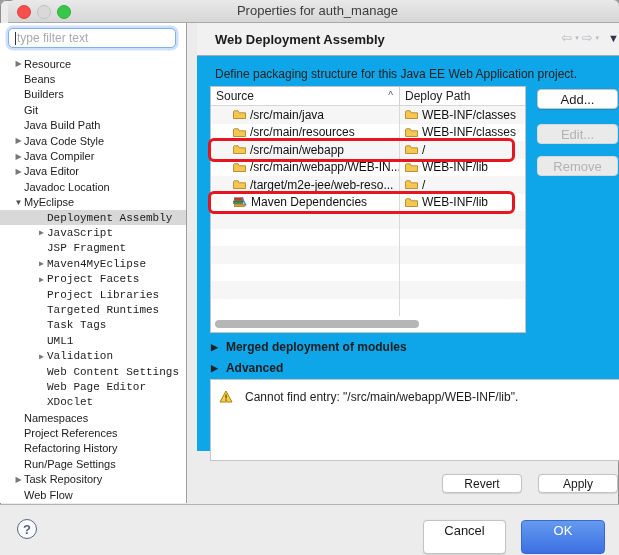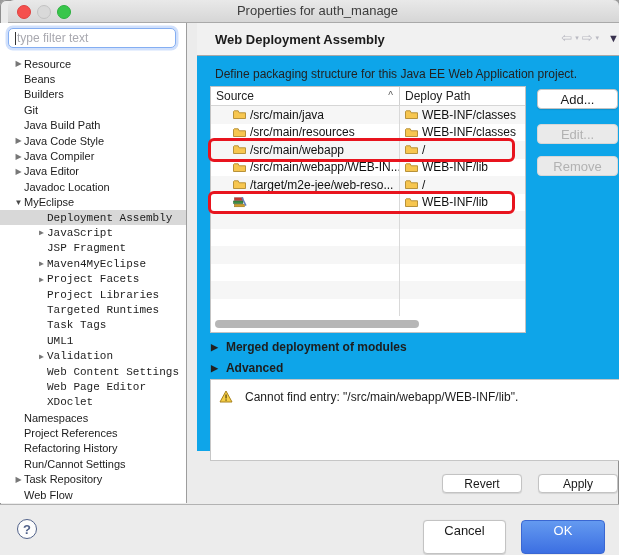--- a/index.html
+++ b/index.html
@@ -192,21 +192,21 @@
         <div class="tree-row l0">
           <span class="tw"></span>
           <span>Project References</span>
         </div>
         <div class="tree-row l0">
           <span class="tw"></span>
           <span>Refactoring History</span>
         </div>
         <div class="tree-row l0">
           <span class="tw"></span>
-          <span>Run/Cannot Settings</span>
+          <span>Run/Page Settings</span>
         </div>
         <div class="tree-row l0">
           <span class="tw">▶</span>
           <span>Task Repository</span>
         </div>
         <div class="tree-row l0">
           <span class="tw"></span>
           <span>Web Flow</span>
         </div>
       </div>
@@ -330,20 +330,21 @@
           <div class="trow highlighted">
             <div class="cell src">
               <span class="icon-svg">
                 <svg width="14" height="11" viewBox="0 0 14 11">
                   <rect x="1.5" y="0.8" width="8.5" height="2.6" fill="#c23a32" stroke="#7d241f" stroke-width="0.5"></rect>
                   <rect x="0.5" y="4" width="9.5" height="2.6" fill="#3d8e43" stroke="#26592a" stroke-width="0.5"></rect>
                   <rect x="1.5" y="7.2" width="10" height="2.6" fill="#d2a02a" stroke="#8a681a" stroke-width="0.5"></rect>
                   <path d="M9.5 0 L13.6 8.3 L12.3 9 L8.3 0.8 Z" fill="#5d7fc0"></path>
                 </svg>
               </span>
+              <span>Maven Dependencies</span>
             </div>
             <div class="cell dep">
               <span class="icon-svg">
                 <svg width="13" height="11" viewBox="0 0 13 11">
                   <path d="M0.5 2.5 L0.5 9.5 L12.5 9.5 L12.5 3.8 L6.2 3.8 L5.2 1.8 L1.2 1.8 Z" fill="#f7c64f" stroke="#b8923a" stroke-width="1"></path>
                 </svg>
               </span>
               <span>WEB-INF/lib</span>
             </div>
           </div>

